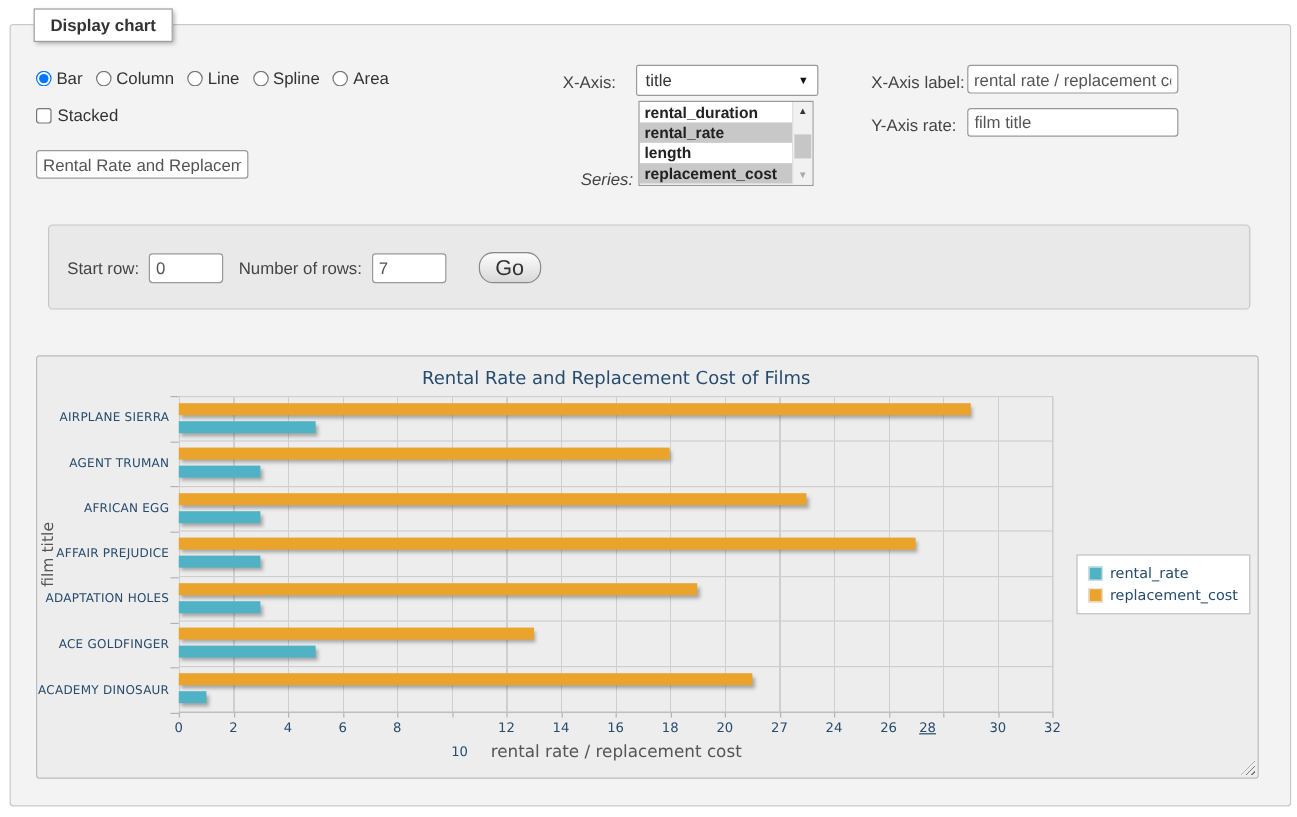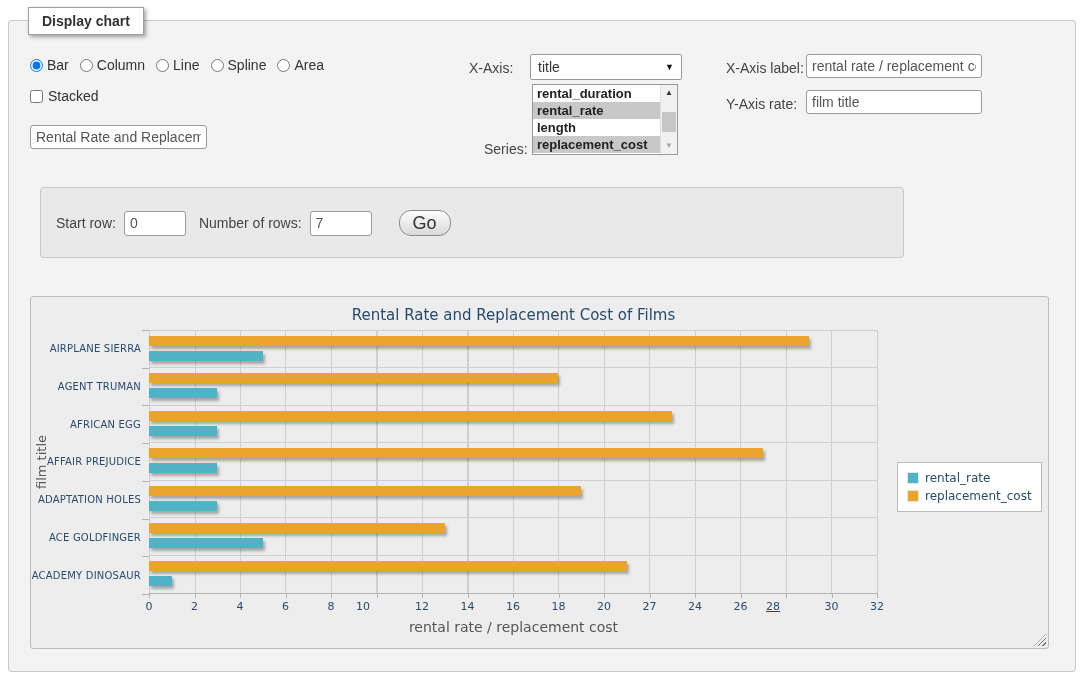--- a/index.html
+++ b/index.html
@@ -21,21 +21,21 @@
   #stacked-row { left:30px; top:88px; display:flex; align-items:center; }
   #stacked-row input { margin-right:5px; }
 
   
   input[type=text] { border:1px solid #999; border-radius:3px; background:#fff;
     color:#555; font-size:14px; padding:3px 5px; font-family:inherit; }
   #chart-title-input { left:30px; top:125px; width:177px; height:24px; }
 
   .form-label { color:#444; }
   #x-axis-label-caption  { left:469px; top:60px; }
-  #series-caption        { left:484px; top:141px; }
+  #series-caption        { left:484px; top:141px;font-style:italic; }
   #xaxislabel-caption    { left:726px; top:60px; }
   #yaxislabel-caption    { left:726px; top:96px; }
 
   
   #x-axis-select { left:530px; top:54px; width:152px; height:26px; background:#fff;
     border:1px solid #999; border-radius:2px; display:flex; align-items:center;
     padding:0 7px; color:#333; cursor:default; }
   #x-axis-select .sel-text { flex:1; }
   #x-axis-select .sel-arrow { font-size:9px; color:#111; }
 
@@ -50,21 +50,21 @@
   .lb-btn { position:absolute; left:0; width:100%; height:16px; text-align:center;
     line-height:16px; font-size:8px; }
   .lb-btn.up { top:0; color:#333; }
   .lb-btn.down { bottom:0; color:#a9a9a9; }
   .lb-thumb { position:absolute; left:1px; top:27px; width:14px; height:20px; background:#c6c6c6; }
 
   #xaxislabel-input { left:806px; top:54px; width:176px; height:24px; }
   #yaxislabel-input { left:806px; top:90px; width:176px; height:24px; }
 
   
-  #row-box { left:40px; top:187px; width:864px; height:71px; background:#e9e9e9;
+  #row-box { left:40px; top:187px; width:1002px; height:71px; background:#e9e9e9;
     border:1px solid #c6c6c6; border-radius:4px; }
   #row-box-inner { position:absolute; left:15px; top:22px; display:flex; align-items:center; }
   #start-row-input, #num-rows-input { width:62px; height:25px; margin:0 13px 0 8px; }
   #go-button { margin-left:14px; height:26px; padding:0 13px; font-size:18px; color:#333;
     background:linear-gradient(#fdfdfd,#d9d9d9); border:1px solid #8a8a8a;
     border-radius:12px; cursor:pointer; font-family:inherit; }
 
   
   #chart-box { left:30px; top:296px; width:1019px; height:353px; background:#ededed;
     border:1px solid #bcbcbc; border-radius:3px;
@@ -230,21 +230,21 @@
       <div class="x-tick-label" style="left: -20px;">0</div>
       <div class="x-tick" style="left: 45.5px;"></div>
       <div class="x-tick-label" style="left: 25.5px;">2</div>
       <div class="x-tick" style="left: 91px;"></div>
       <div class="x-tick-label" style="left: 71px;">4</div>
       <div class="x-tick" style="left: 136.5px;"></div>
       <div class="x-tick-label" style="left: 116.5px;">6</div>
       <div class="x-tick" style="left: 182px;"></div>
       <div class="x-tick-label" style="left: 162px;">8</div>
       <div class="x-tick" style="left: 227.5px;"></div>
-      <div class="x-tick-label" style="left: 194px;">10</div>
+      <div class="x-tick-label" style="left: 214px; margin-top: 20px;">10</div>
       <div class="x-tick" style="left: 273px;"></div>
       <div class="x-tick-label" style="left: 253px;">12</div>
       <div class="x-tick" style="left: 318.5px;"></div>
       <div class="x-tick-label" style="left: 298.5px;">14</div>
       <div class="x-tick" style="left: 364px;"></div>
       <div class="x-tick-label" style="left: 344px;">16</div>
       <div class="x-tick" style="left: 409.5px;"></div>
       <div class="x-tick-label" style="left: 389.5px;">18</div>
       <div class="x-tick" style="left: 455px;"></div>
       <div class="x-tick-label" style="left: 435px;">20</div>

